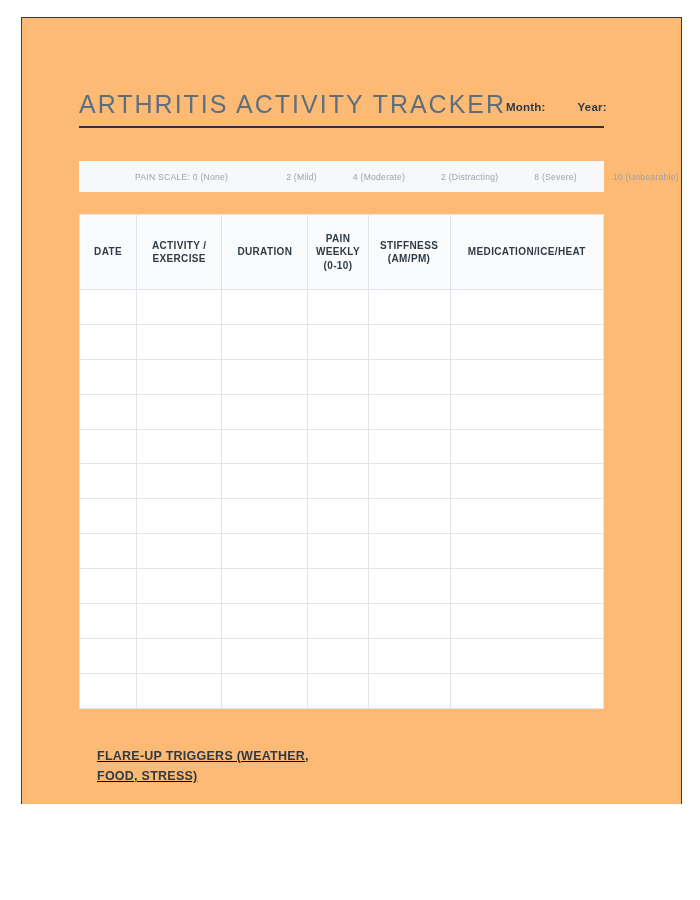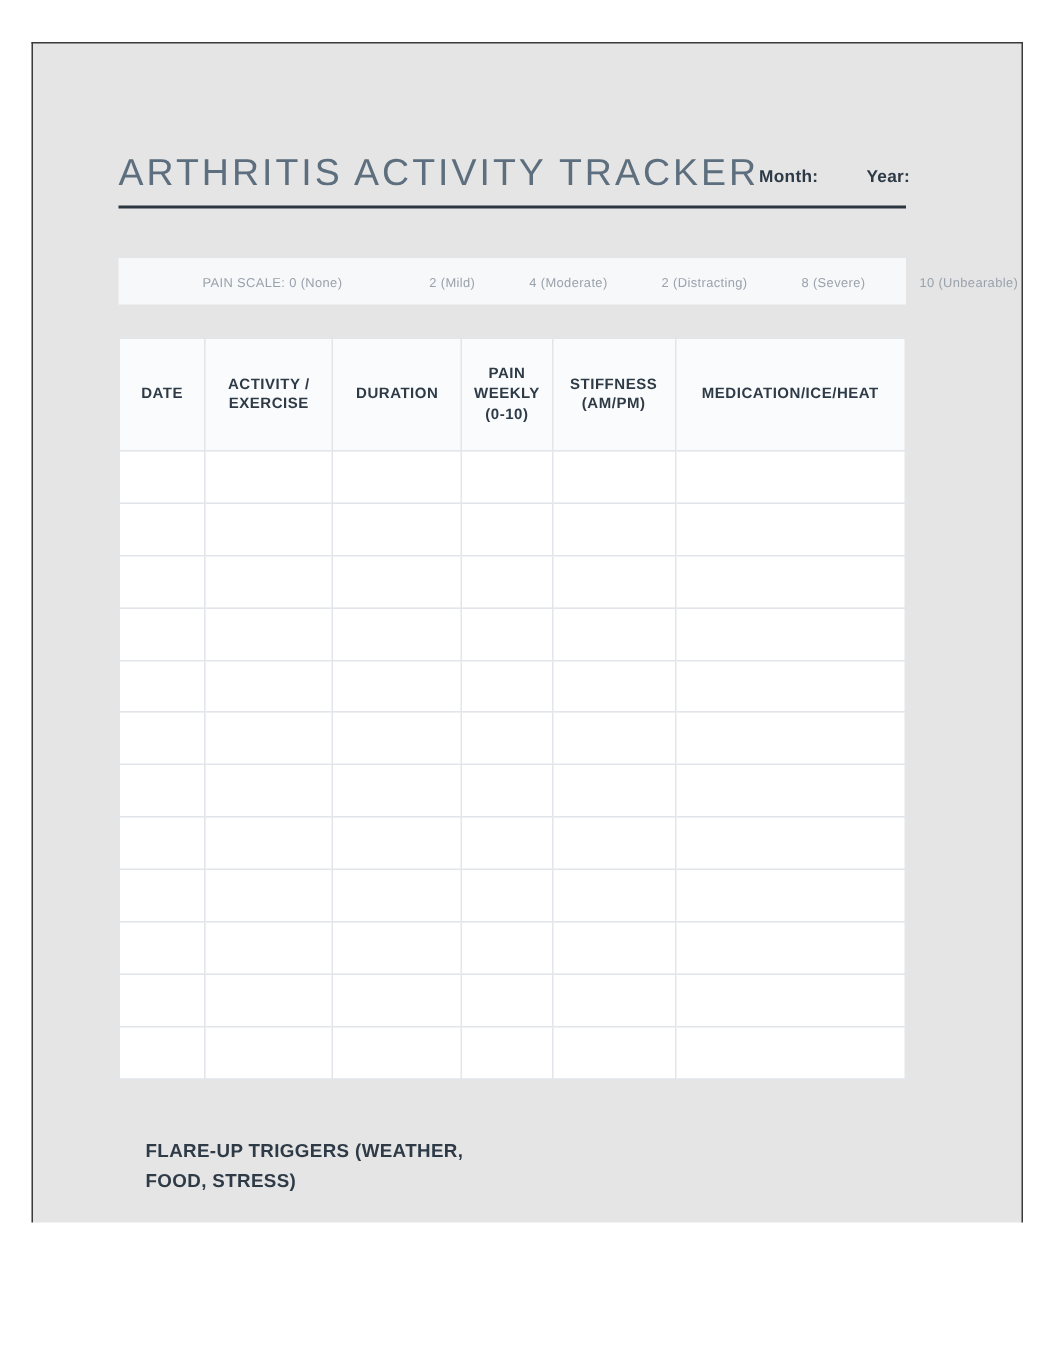--- a/index.html
+++ b/index.html
@@ -12,24 +12,24 @@
     height: 900px;
     font-family: "Liberation Sans", sans-serif;
     overflow: hidden;
     position: relative;
   }
 
   
   #page-sheet {
     position: absolute;
     left: 21px;
-    top: 28px;
+    top: 17px;
     width: 661px;
     height: 787px;
-    background: #e5e5e5;
+    background: #fdba74;
     border: 1px solid #3a3a3c;
     border-bottom: none;
     box-sizing: border-box;
   }
 
   #page-inner {
     position: absolute;
     left: 57px;
     top: 55px;
     width: 525px;
@@ -125,21 +125,21 @@
   .col-pain      { width: 60px; }
   .col-stiffness { width: 82px; }
   .col-meds      { width: 153px; }
 
   
   #notes-area {
     margin-top: 37px;
     display: flex;
   }
   .note-block { width: 50%; }
-  .note-block.right { padding-left: 18px; box-sizing: border-box; }
+  .note-block.right { padding-left: 18px; box-sizing: border-box; text-decoration: underline; }
   .note-title {
     font-size: 12.5px;
     font-weight: 700;
     color: #2e3b47;
     letter-spacing: .25px;
     line-height: 1.65;
   }
   #weekly-rule {
     margin-top: 9px;
     height: 1px;

